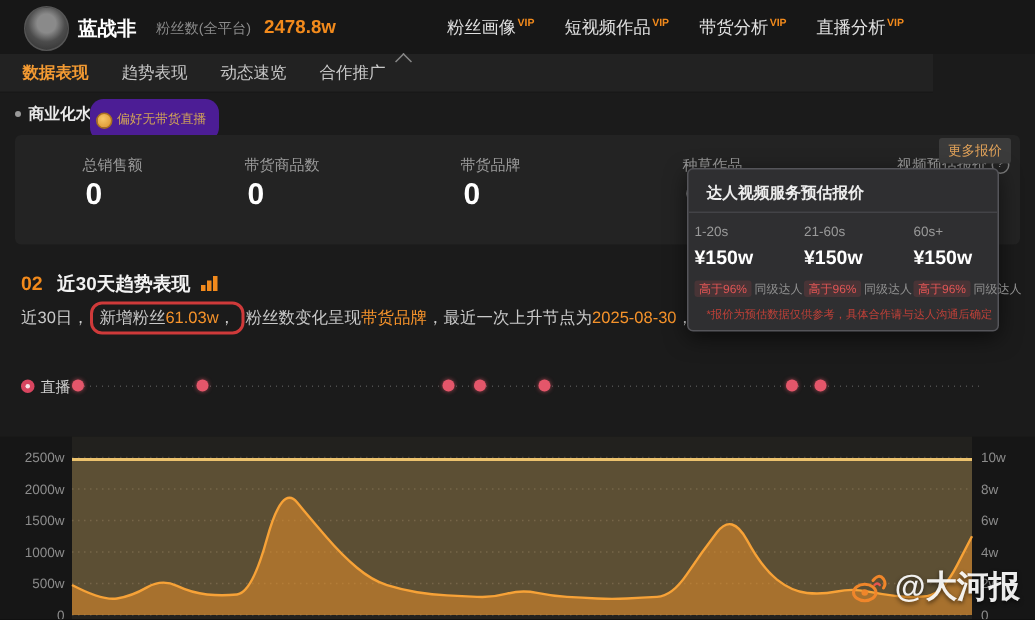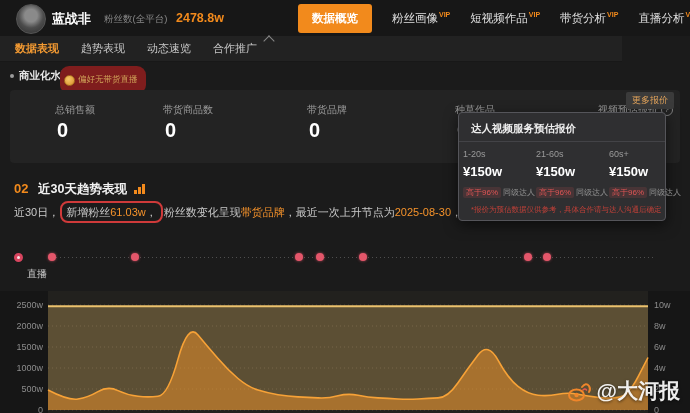--- a/index.html
+++ b/index.html
@@ -20,21 +20,21 @@
   .subnav{position:absolute;left:0;top:36px;width:622px;height:26px;background:#222;display:flex;
           align-items:center;gap:22px;padding-left:15px;box-sizing:border-box;border-bottom:1px solid #181818;}
   .subnav-item{font-size:11px;color:#c7c7c7;cursor:pointer;}
   .subnav-item.active{color:#f39a32;font-weight:bold;}
   .caret{position:absolute;left:265px;top:37px;width:7px;height:7px;border-top:1.5px solid #888;
          border-left:1.5px solid #888;transform:rotate(45deg);}
   
   .sec-dot{position:absolute;left:10px;top:74px;width:4px;height:4px;border-radius:50%;background:#9a9a9a;}
   .sec-label{position:absolute;left:19px;top:69px;font-size:10.5px;font-weight:bold;color:#eaeaea;}
   .pref-badge{position:absolute;left:60px;top:66px;height:28px;display:flex;align-items:center;gap:3px;
-              background:#7f1d1d;border-radius:9px;padding:0 8px 0 4px;}
+              background:#4c1d95;border-radius:9px;padding:0 8px 0 4px;}
   .coin{width:9px;height:9px;border-radius:50%;background:radial-gradient(circle at 40% 35%,#f6c768,#d88f2a);border:1px solid #a8701f;}
   .pref-badge span{font-size:8.5px;color:#cfa258;}
   .metrics-card{position:absolute;left:10px;top:90px;width:670px;height:73px;background:#232323;border-radius:4px;}
   .metric{position:absolute;top:0;}
   .metric .m-label{position:absolute;top:13px;left:0;font-size:10px;color:#9a9a9a;white-space:nowrap;display:flex;align-items:center;gap:3px;}
   .metric .m-value{position:absolute;top:29px;left:2px;font-size:20px;font-weight:bold;color:#fff;}
   .metric:nth-child(1){left:45px;} .metric:nth-child(2){left:153px;} .metric:nth-child(3){left:297px;}
   .metric:nth-child(4){left:445px;} .metric:nth-child(5){left:588px;}
   .help-icon{display:inline-block;width:10px;height:10px;border:1px solid #7c7c7c;border-radius:50%;
              font-size:7px;line-height:10px;text-align:center;color:#9a9a9a;}
@@ -61,21 +61,21 @@
   .trend-bars i:nth-child(1){height:4px;} .trend-bars i:nth-child(2){height:7px;} .trend-bars i:nth-child(3){height:10px;}
   .summary{position:absolute;left:14px;top:201px;width:668px;font-size:11px;color:#c9c9c9;line-height:16px;}
   .sum-accent{color:#f6932b;}
   .anno{border:2px solid #cf3a3a;border-radius:8px;padding:1px 4px;margin:0 1px;display:inline-block;}
   
   .marker-row{position:absolute;left:0;width:690px;height:14px;}
   .series-icon{position:absolute;left:14px;top:3px;width:9px;height:9px;}
   .series-icon.live{border-radius:50%;background:#d8455f;}
   .series-icon.works{border-radius:2px;background:#5fae4a;}
   .series-icon::after{content:"";position:absolute;left:3px;top:3px;width:3px;height:3px;border-radius:50%;background:rgba(255,255,255,.85);}
-  .series-label{position:absolute;left:27px;top:17px;font-size:10px;color:#cfcfcf;}
+  .series-label{position:absolute;left:27px;top:1px;font-size:10px;color:#cfcfcf;}
   .track{position:absolute;left:48px;right:34px;top:7px;height:1px;
          background-image:repeating-linear-gradient(90deg,#4f4f4f 0 1px,transparent 1px 4px);}
   .event-dot{position:absolute;top:3px;width:8px;height:8px;border-radius:50%;}
   .event-dot.live{background:#e4566a;box-shadow:0 0 3px rgba(228,86,106,.7);}
   .event-dot.works{background:#6abf4b;box-shadow:0 0 3px rgba(106,191,75,.7);}
   
   .chart-wrap{position:absolute;left:0;top:291px;width:690px;height:122px;}
   
   .watermark{position:absolute;right:10px;bottom:8px;display:flex;align-items:center;gap:4px;z-index:30;
              color:rgba(255,255,255,.92);font-size:21px;font-weight:bold;text-shadow:0 1px 3px rgba(0,0,0,.6);}
@@ -84,21 +84,20 @@
 <body>
 
 <div class="app">
 
   <div class="topbar">
     <div class="avatar"></div>
     <span class="username">蓝战非</span>
     <span class="fans-label">粉丝数(全平台)</span>
     <span class="fans-count">2478.8w</span>
     <div class="primary-nav" id="primary-nav">
-        <div class="nav-item active">数据概览</div>
         <div class="nav-item">粉丝画像<sup class="vip">VIP</sup></div>
         <div class="nav-item">短视频作品<sup class="vip">VIP</sup></div>
         <div class="nav-item">带货分析<sup class="vip">VIP</sup></div>
         <div class="nav-item">直播分析<sup class="vip">VIP</sup></div>
       </div>
   </div>
 
   <div class="subnav" id="subnav">
       <div class="subnav-item active">数据表现</div>
       <div class="subnav-item">趋势表现</div>

